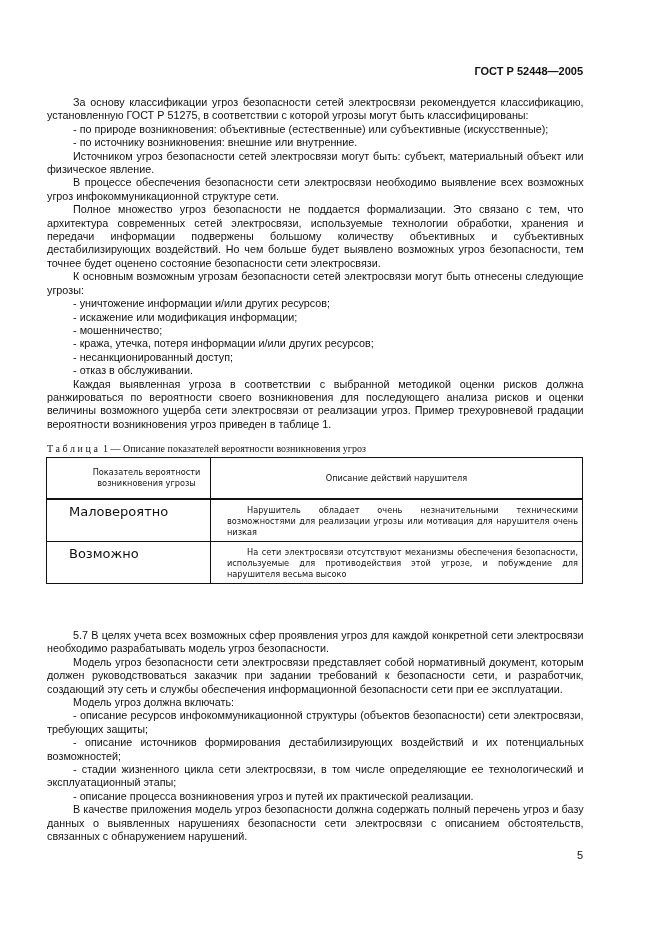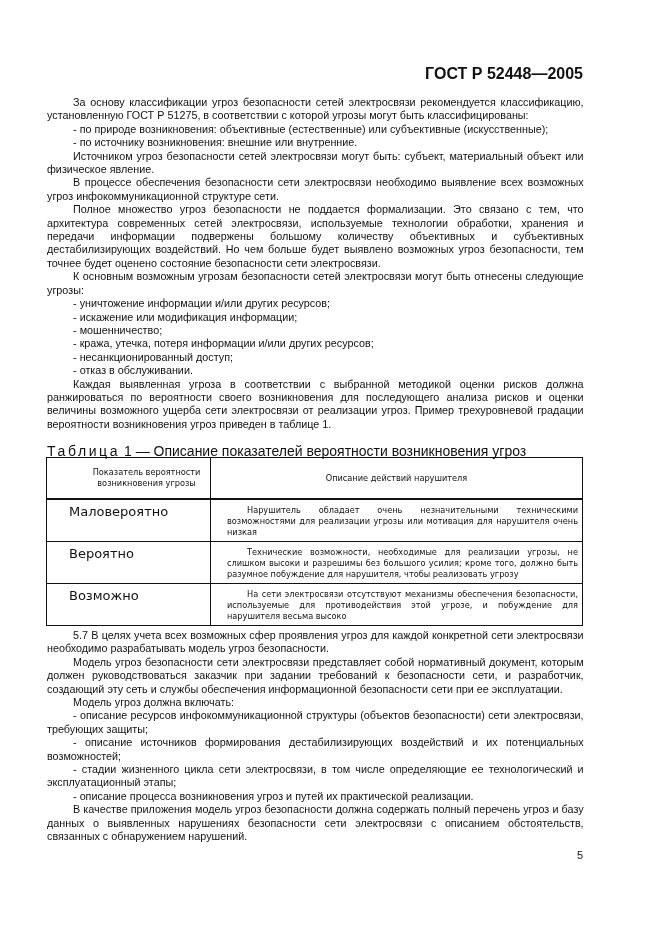--- a/index.html
+++ b/index.html
@@ -1,33 +1,33 @@
 <!DOCTYPE html>
 <html><head>
   <meta charset="utf-8">
   <style>
     html, body { margin: 0; padding: 0; background: #ffffff; }
     body { width: 661px; height: 936px; position: relative; overflow: hidden; color: #111; }
     .page { position: absolute; left: 0; top: 0; width: 661px; height: 936px; }
     .header {
       position: absolute; right: 78px; top: 65px;
-      font-family: "Liberation Sans", sans-serif; font-weight: bold; font-size: 16px;
+      font-family: "Liberation Sans", sans-serif; font-weight: bold; font-size: 11px;
       letter-spacing: 0px;
     }
     .body-text {
       position: absolute; left: 47px; width: 537px;
       font-family: "Liberation Sans", sans-serif; font-size: 11.6px; line-height: 13.4px;
       text-align: justify; transform: scaleX(0.93); transform-origin: left top;
     }
     .body-text.wide { width: 577px; }
     .p { margin: 0; text-indent: 28px; text-align: justify; }
     .li { margin: 0; padding-left: 28px; }
     .caption {
       position: absolute; left: 47px; top: 443px;
-      font-family: Liberation Sans, sans-serif; font-size: 14px;
+      font-family: Liberation Serif, serif; font-size: 10px;
     }
     .caption .spaced { letter-spacing: 2.6px; }
     table.t1 {
       position: absolute; left: 46px; top: 457px; width: 537px;
       border-collapse: collapse;
       font-family: "DejaVu Sans", sans-serif; font-size: 8.2px; line-height: 11px;
     }
     table.t1 td, table.t1 th { border: 1px solid #111; vertical-align: top; padding: 0; }
     table.t1 th { font-weight: normal; text-align: center; vertical-align: middle; height: 40px; border-bottom: 2px solid #111; }
     table.t1 .c1 { width: 127px; padding-left: 36px; }
@@ -74,26 +74,20 @@
       <th class="c1">Показатель вероятности возникновения угрозы</th>
       <th class="c2">Описание действий нарушителя</th>
     </tr>
     <tr style="height:29px;">
       <td class="c1">Маловероятно</td>
       <td class="c2">
             <p class="d">Нарушитель обладает очень незначительными техническими возможностями для реализации угрозы или мотивация для нарушителя очень низкая</p>
           </td>
     </tr>
     <tr style="height:42px;">
-      <td class="c1">Вероятно</td>
-      <td class="c2">
-            <p class="d">Технические возможности, необходимые для реализации угрозы, не слишком высоки и разрешимы без большого усилия; кроме того, должно быть разумное побуждение для нарушителя, чтобы реализовать угрозу</p>
-          </td>
-    </tr>
-    <tr style="height:42px;">
       <td class="c1">Возможно</td>
       <td class="c2">
             <p class="d">На сети электросвязи отсутствуют механизмы обеспечения безопасности, используемые для противодействия этой угрозе, и побуждение для нарушителя весьма высоко</p>
           </td>
     </tr>
   </tbody>
     </table>
 
   <div class="body-text wide" style="top:628px;">
     <p class="p">5.7 В целях учета всех возможных сфер проявления угроз для каждой конкретной сети электросвязи необходимо разрабатывать модель угроз безопасности.</p>

